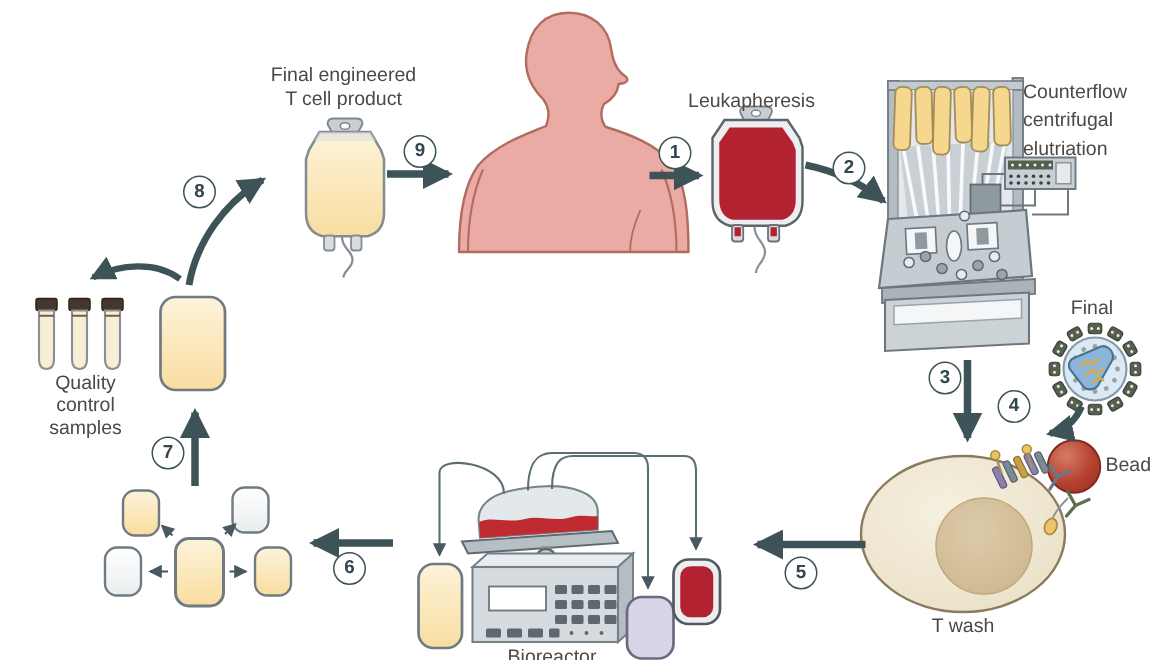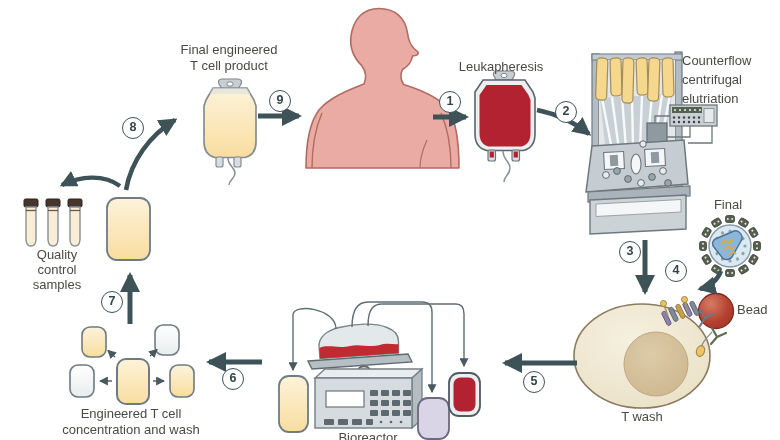--- a/index.html
+++ b/index.html
@@ -338,22 +338,20 @@
 <div class="lbl" style="left:168px;top:42px;width:122px;">Final engineered
 T cell product</div>
 <div class="lbl" style="left:446px;top:59px;width:110px;">Leukapheresis</div>
 <div class="lbl left" style="left:682px;top:51px;width:94px;line-height:19px;">Counterflow
 centrifugal
 elutriation</div>
 <div class="lbl" style="left:698px;top:197px;width:60px;">Final</div>
 <div class="lbl left" style="left:737px;top:302px;width:42px;">Bead</div>
 <div class="lbl" style="left:610px;top:409px;width:64px;">T wash</div>
 <div class="lbl" style="left:319px;top:430px;width:98px;">Bioreactor</div>
-<div class="lbl" style="left:41px;top:406px;width:180px;">Engineered T cell
-concentration and wash</div>
 <div class="lbl" style="left:20px;top:247px;width:74px;line-height:15px;">Quality
 control
 samples</div>
 
 <div class="badge" style="left:439px;top:91px;">1</div>
 <div class="badge" style="left:555px;top:101px;">2</div>
 <div class="badge" style="left:619px;top:241px;">3</div>
 <div class="badge" style="left:665px;top:260px;">4</div>
 <div class="badge" style="left:523px;top:371px;">5</div>
 <div class="badge" style="left:222px;top:368px;">6</div>

